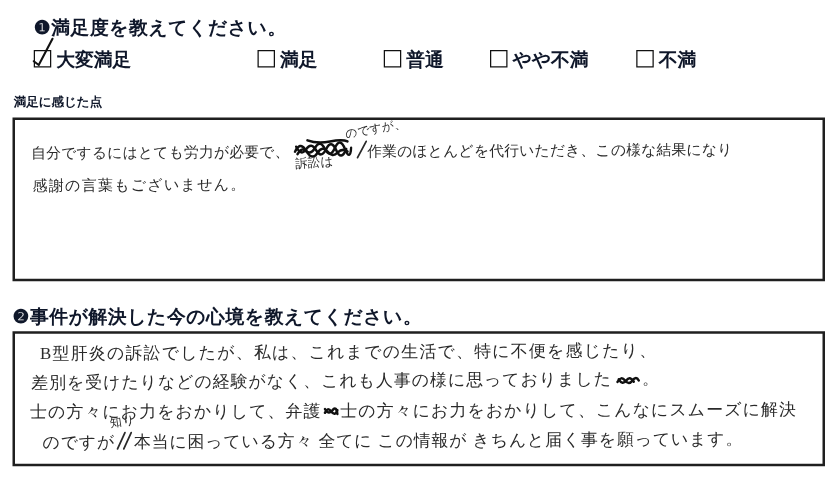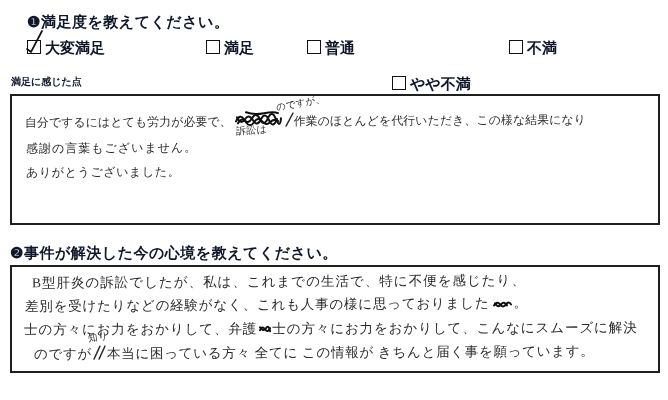--- a/index.html
+++ b/index.html
@@ -51,21 +51,21 @@
         <path d="M3 19 L7 22 L18 1" stroke="#111" stroke-width="1.7" fill="none" stroke-linecap="round"></path>
       </svg>
     </span><span>大変満足</span>
   </span>
   <span class="opt printed" style="left:166px;margin-left:40px;">
     <span class="cb"></span><span>満足</span>
   </span>
   <span class="opt printed" style="left:279px;margin-left:28px;">
     <span class="cb"></span><span>普通</span>
   </span>
-  <span class="opt printed" style="left:392px;margin-top:36px;">
+  <span class="opt printed" style="left:392px;">
     <span class="cb"></span><span>やや不満</span>
   </span>
   <span class="opt printed" style="left:509px;">
     <span class="cb"></span><span>不満</span>
   </span>
 </div>
 
 <div class="abs printed" style="left:11px;top:75px;font-size:10px;">満足に感じた点</div>
 
 <div class="abs ansbox" style="left:10px;top:94px;width:646px;height:127px;">
@@ -78,21 +78,20 @@
           <path d="M4 13 Q8 6 12 12 T20 12 T28 11 T36 12 T44 11"></path>
           <path d="M12 2 Q20 5 30 3 T44 3"></path>
         </g>
       </svg><span class="below">訴訟は</span></span><span class="ins"><svg class="caret" width="10" height="15">
           <path d="M9 1 L2 14" stroke="#2a2a2a" stroke-width="1.4" fill="none" stroke-linecap="round"></path>
         </svg><span class="above" style="left:-8px;top:-15px;transform:rotate(-10deg);">のですが、</span></span><span>作業のほとんどを代行いただき、この様な結果になり</span>
   </div>
 
   <div class="hw" style="left:14px;top:44px;font-size:12px;letter-spacing:1px;transform:rotate(-0.4deg);">感謝の言葉もございません。</div>
 
-  <div class="hw" style="left:14px;top:68px;font-size:12px;letter-spacing:0.6px;transform:rotate(-0.2deg);">ありがとうございました。</div>
 </div>
 
 <div class="abs printed sec-title" style="left:10px;top:244px;">❷事件が解決した今の心境を教えてください。</div>
 
 <div class="abs ansbox" style="left:10px;top:265px;width:646px;height:104px;">
 
   <div class="hw" style="left:20px;top:6px;font-size:13.5px;letter-spacing:1px;transform:rotate(-0.3deg);">B型肝炎の訴訟でしたが、私は、これまでの生活で、特に不便を感じたり、</div>
 
   <div class="hw" style="left:13px;top:29px;font-size:13.5px;letter-spacing:0.8px;transform:rotate(-0.4deg);">
     <span>差別を受けたりなどの経験がなく、これも人事の様に思っておりました</span><span class="scrib"><svg width="20" height="12" viewBox="0 0 20 12">

